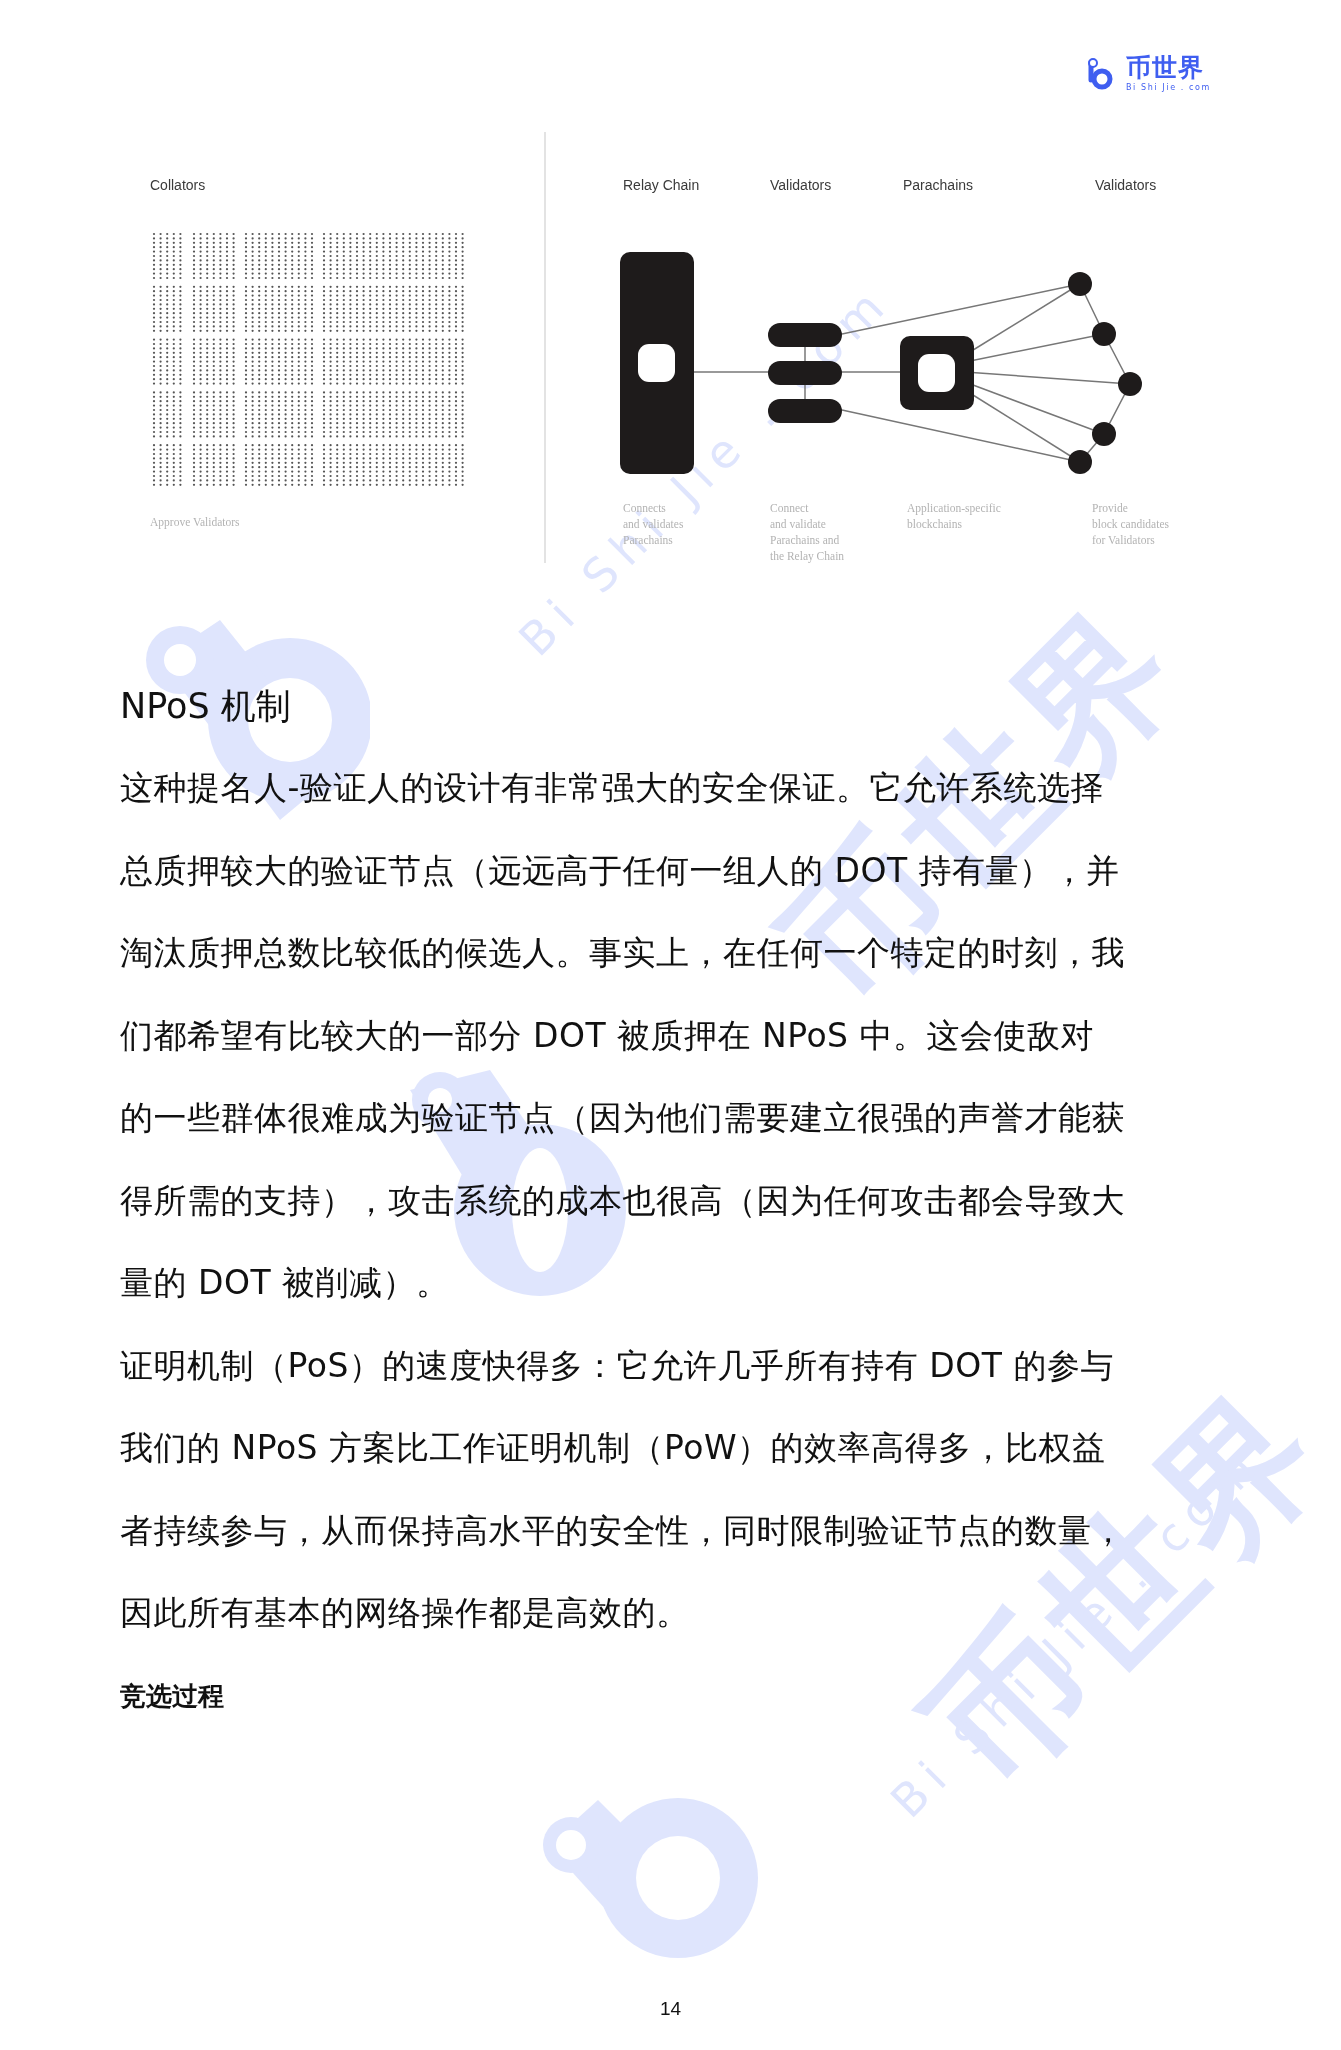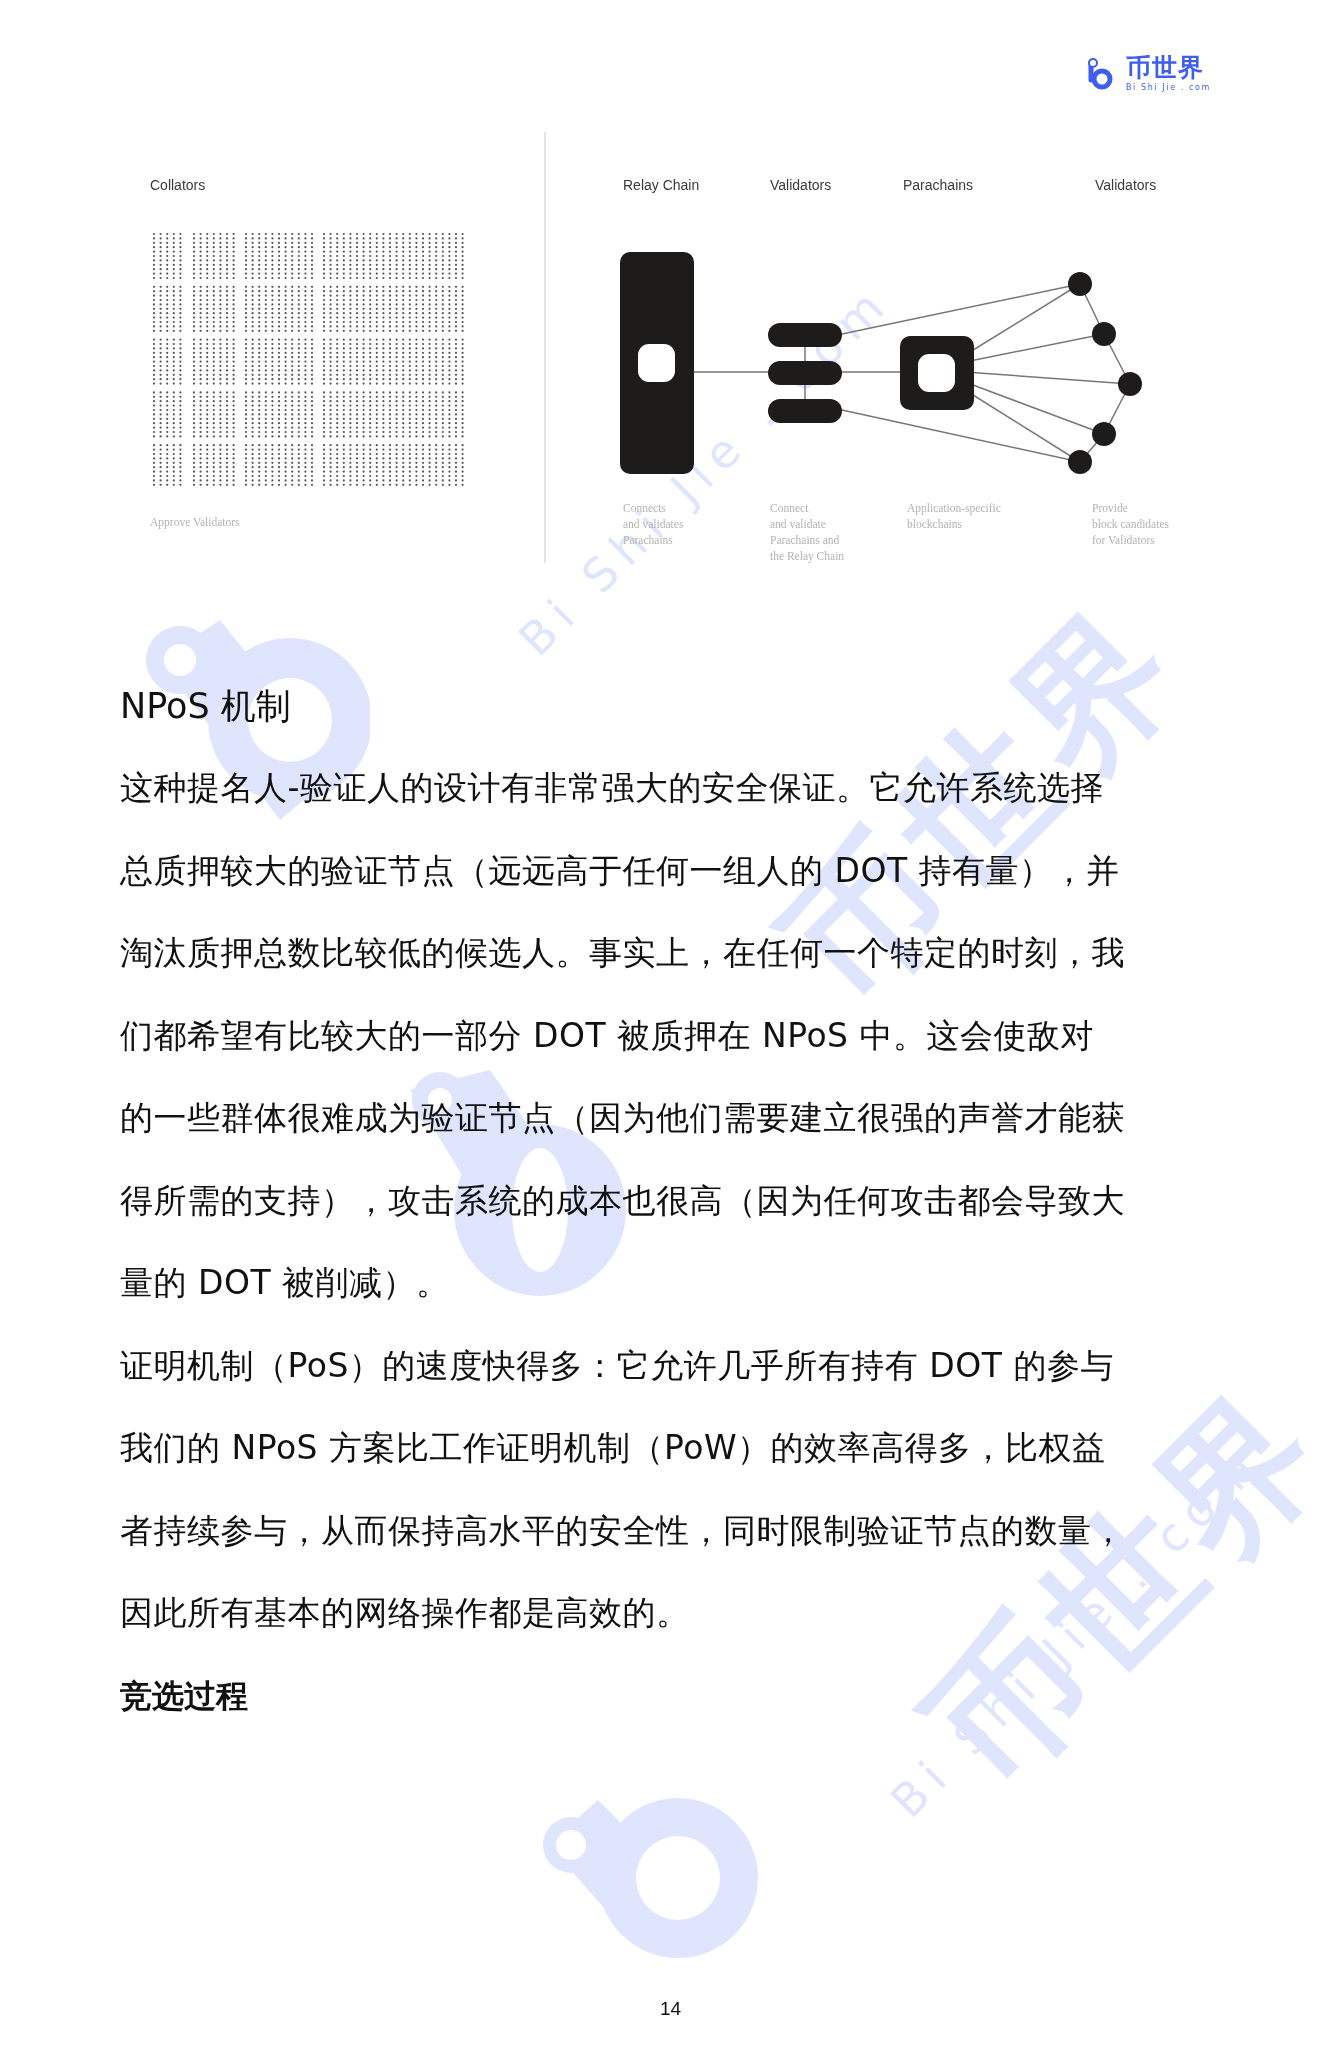--- a/index.html
+++ b/index.html
@@ -22,21 +22,21 @@
   .fig-divider { position:absolute; left:404px; top:2px; width:2px; height:431px; background:#e3e3e3; }
   .fig-label { position:absolute; font-family:"Liberation Sans", sans-serif; font-size:14px; color:#3a3a3a; }
   .fig-mono { position:absolute; font-family:Liberation Serif, serif; font-size:11.5px; color:#b3b3b3; line-height:16px; white-space:pre; }
   .dotgrid { position:absolute; left:10px; top:100px; }
 
   
   .content { position:absolute; left:120px; top:677px; width:1110px; z-index:1; }
   .h-npos { font-size:35px; line-height:58px; margin:0 0 12px 0; font-weight:normal; font-family:"DejaVu Sans", sans-serif; }
   .para { font-size:33px; line-height:82.5px; margin:0; text-align:justify; text-align-last:left; letter-spacing:0.5px; }
   .para span.line { display:block; white-space:nowrap; }
-  .h-bold { font-size:32px; font-weight:bold; margin:0; line-height:82px; }
+  .h-bold { font-size:26px; font-weight:bold; margin:0; line-height:82px; }
 
   .pageno { position:absolute; left:0; width:1341px; top:1998px; text-align:center; font-size:19px; color:#111; font-family:"Liberation Sans", sans-serif; z-index:1; }
 </style>
 </head>
 <body>
 
 <div class="page">
 
   <div class="wm" style="left:140px; top:620px;">
     <svg width="230" height="230" viewBox="0 0 230 230">

